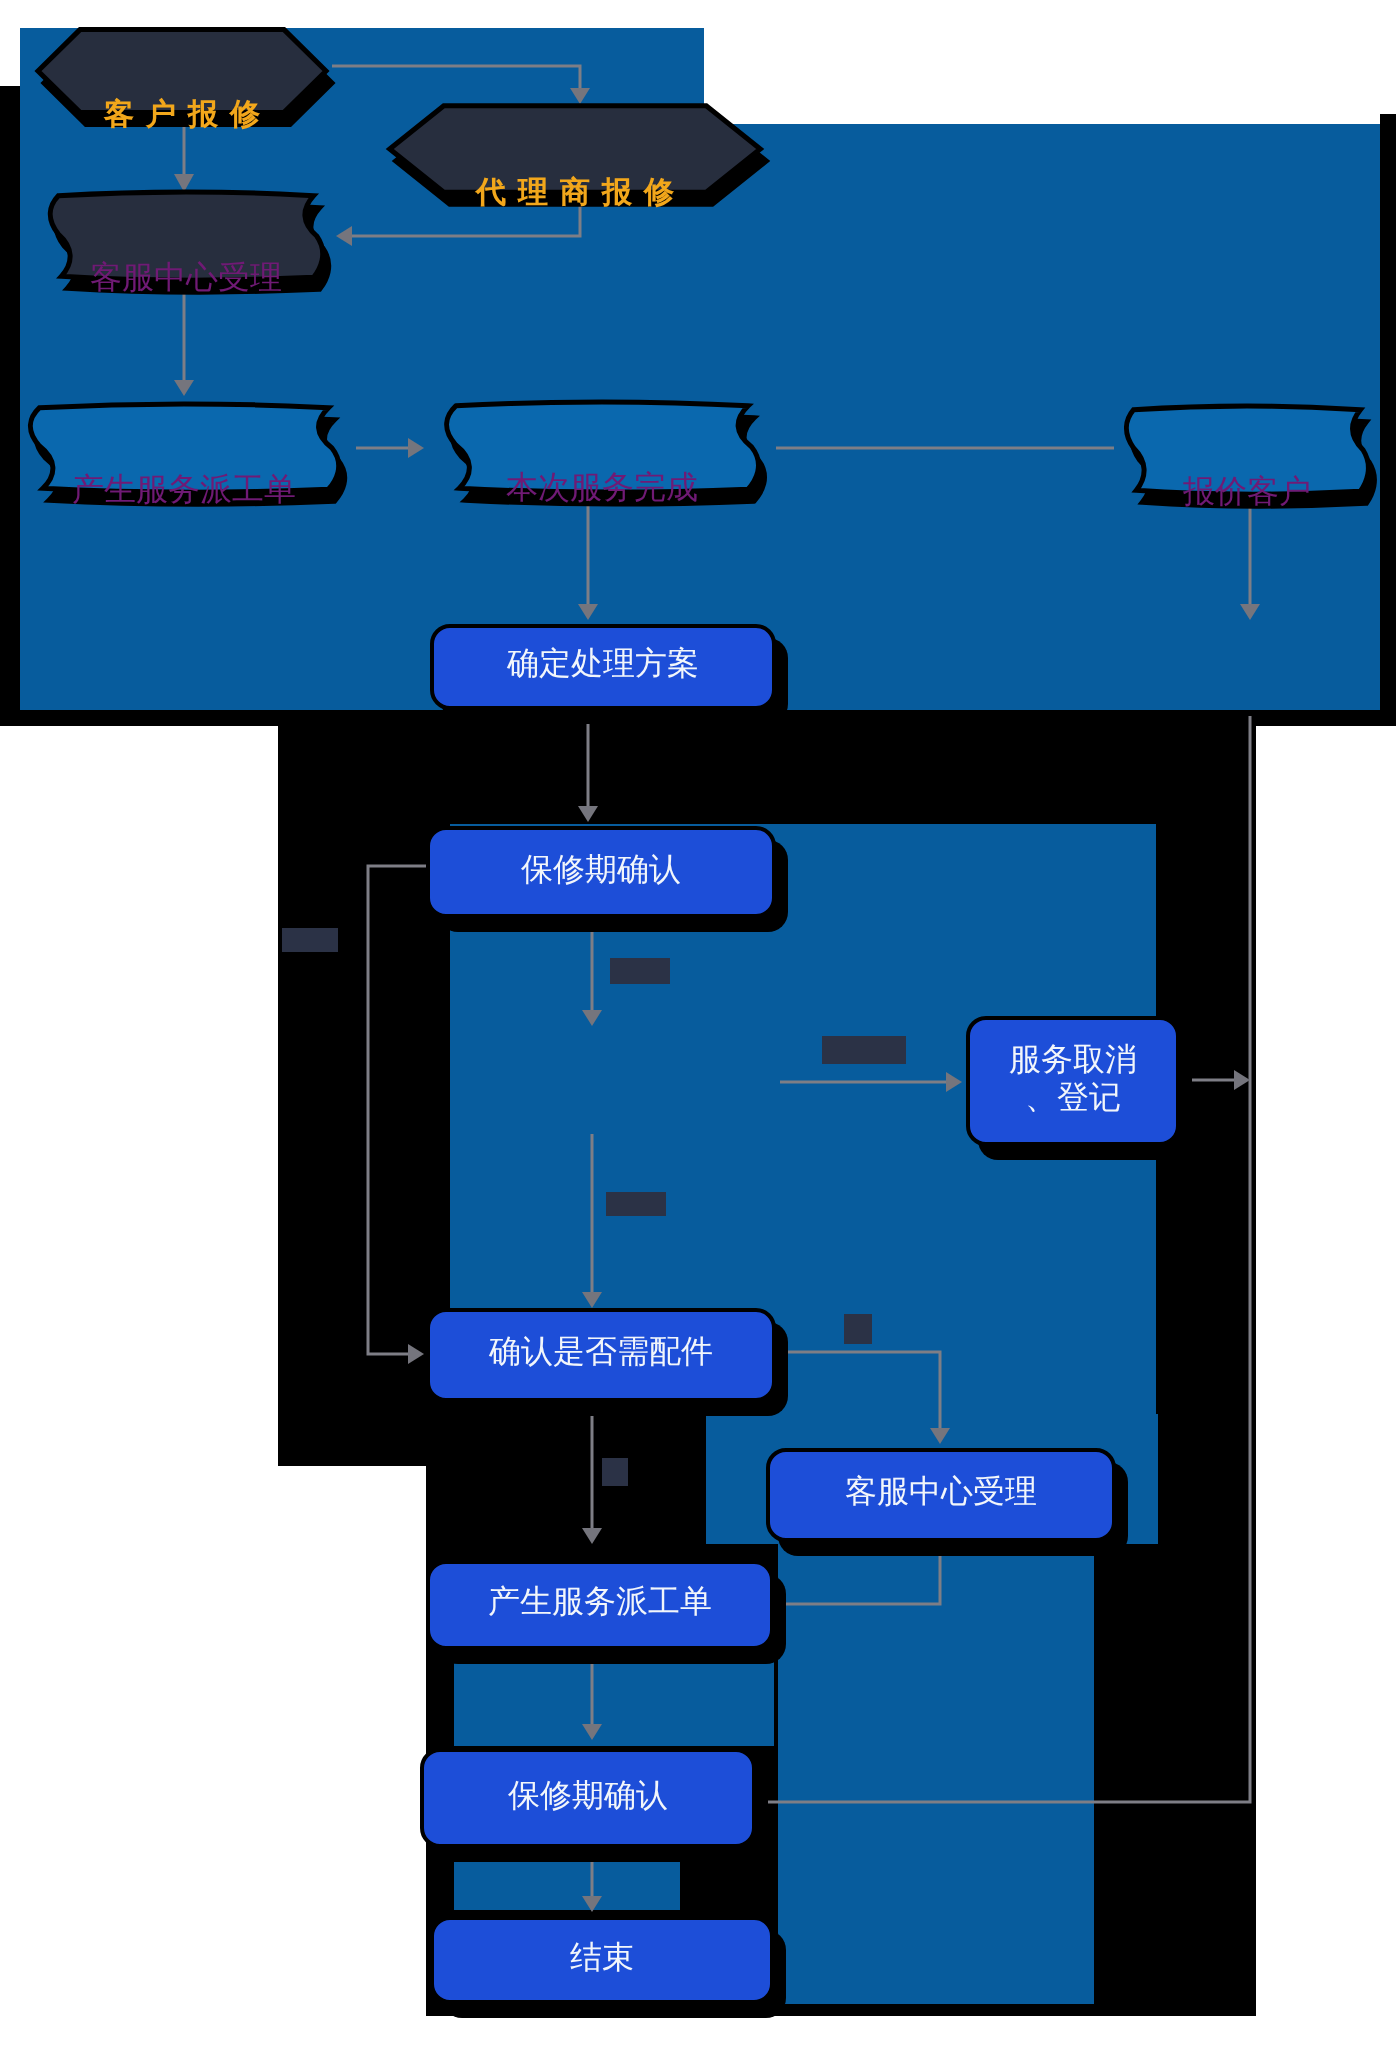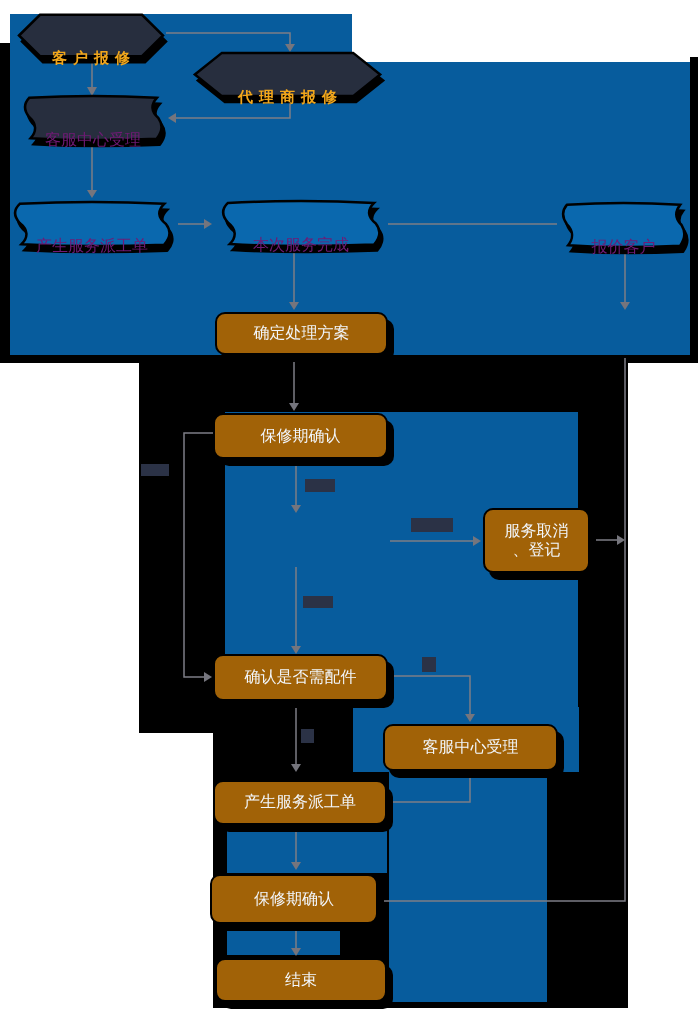--- a/index.html
+++ b/index.html
@@ -19,21 +19,21 @@
   #bg-blue-center   {left:225px;top:412px;width:353px;height:295px;}
   #bg-blue-parts    {left:353px;top:707px;width:226px;height:65px;}
   #bg-blue-lowright {left:389px;top:772px;width:158px;height:230px;}
   #bg-blue-gap1     {left:227px;top:828px;width:160px;height:45px;}
   #bg-blue-gap2     {left:227px;top:928px;width:113px;height:27px;}
   
   #wires{left:0;top:0;width:698px;height:1030px;pointer-events:none;}
   
   .node{display:flex;align-items:center;justify-content:center;text-align:center;
         color:#F2F6FB;font-size:16px;line-height:1.15;}
-  .rounded{background:#a16207;border:2px solid #000;border-radius:10px;
+  .rounded{background:#1d4ed8;border:2px solid #000;border-radius:10px;
            box-shadow:6px 7px 0 #000;box-sizing:border-box;}
   .shape-node{}
   .shape-node svg{position:absolute;left:0;top:0;width:100%;height:100%;
                   filter:drop-shadow(3px 6px 0 #000);}
   .shape-node .lbl{position:relative;z-index:2;margin-top:44px;}
   .hex .lbl{color:#F2A71B;font-weight:bold;letter-spacing:6px;font-size:15px;padding-left:6px;}
   .tape .lbl{color:#701a75;}
   
   .cond{background:#2B3246;}
   

